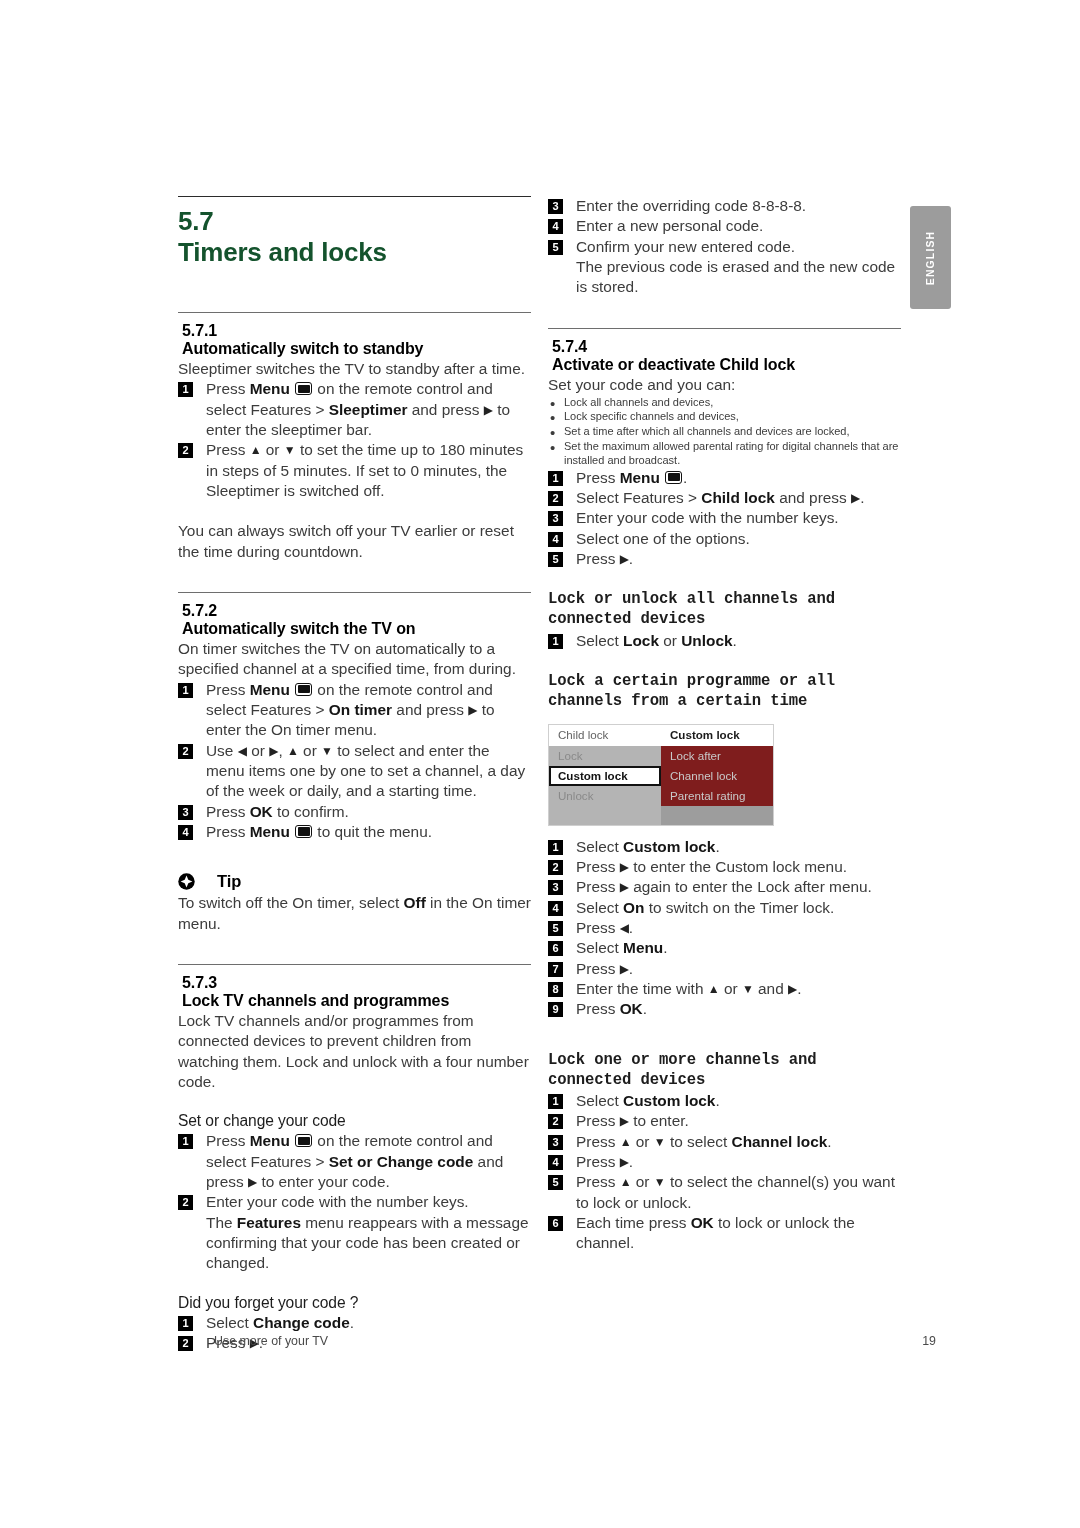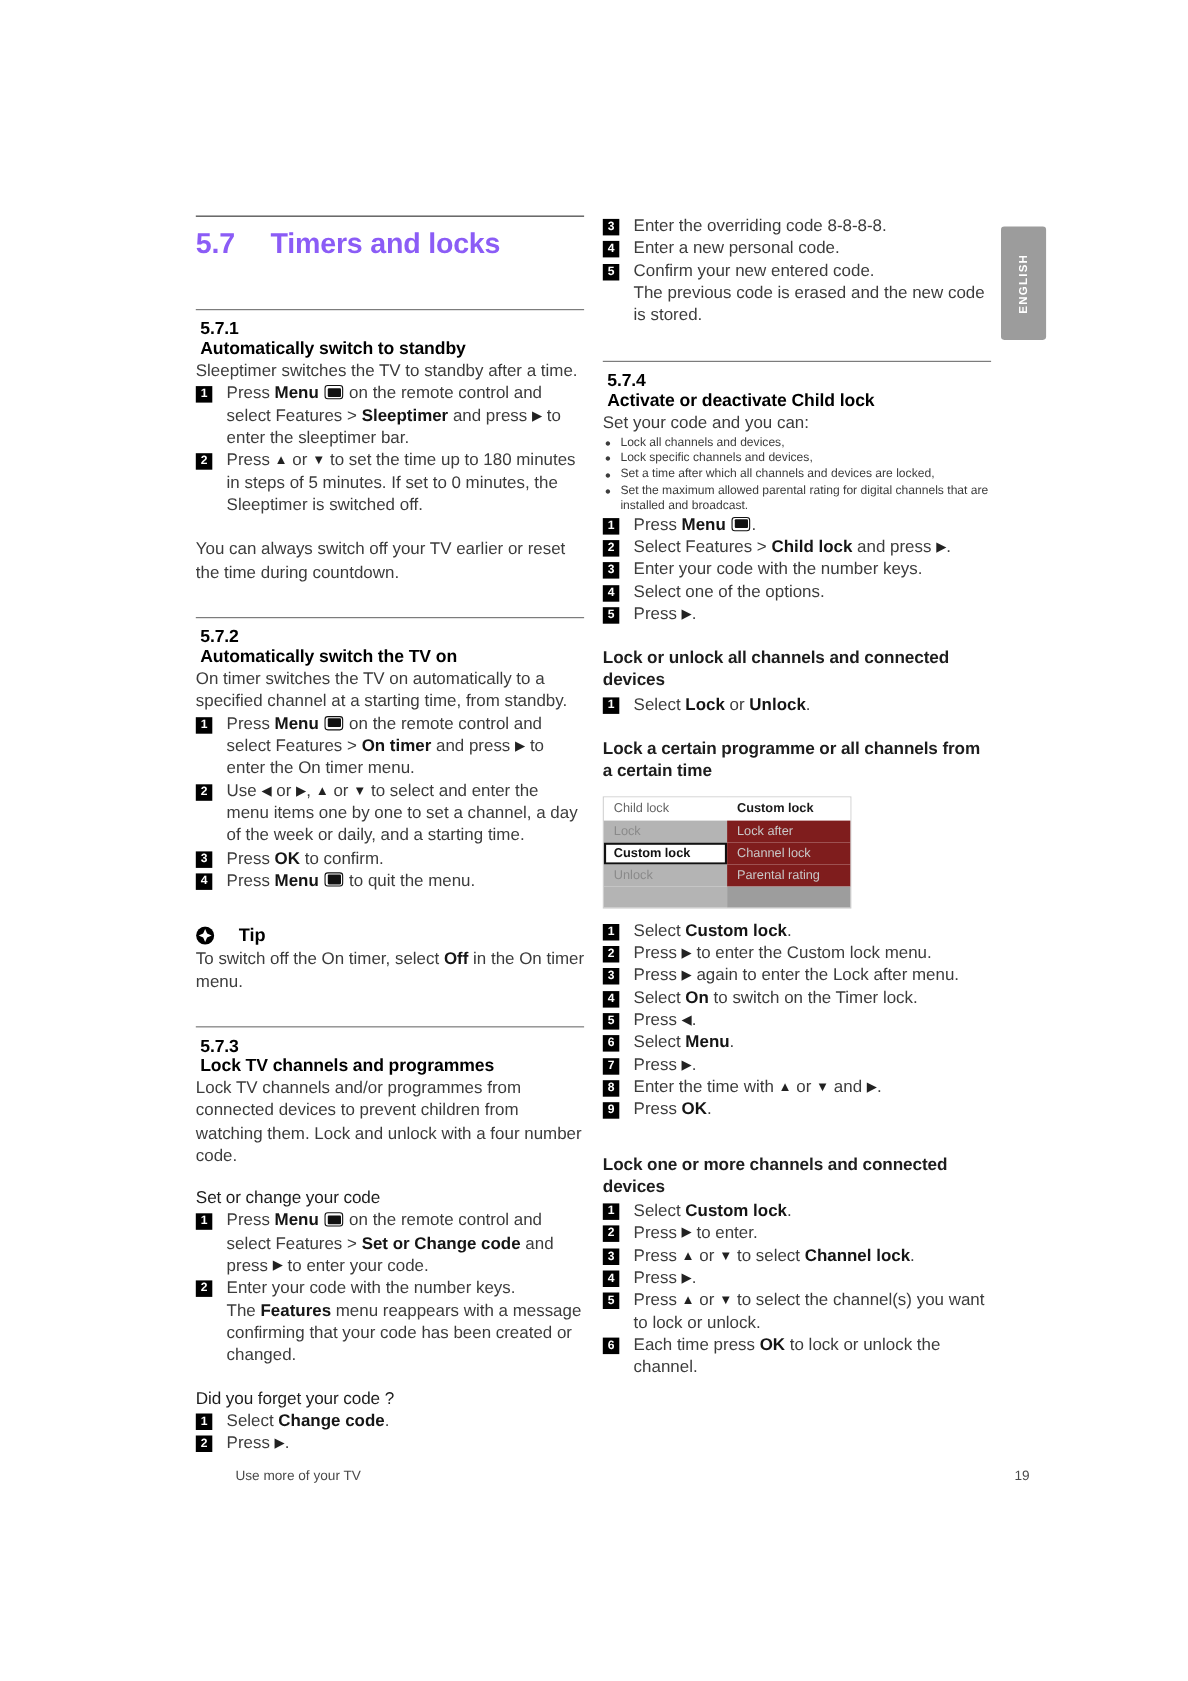--- a/index.html
+++ b/index.html
@@ -36,43 +36,45 @@
     height: 0;
   }
   .rule-thin {
     border-top: 1.1px solid #6e6e6e;
     margin: 0 0 9px 0;
     height: 0;
   }
   h1.sec {
     font-size: 26px;
     font-weight: bold;
-    color: #8b5cf6;
+    color: #14532d;
     margin: 0 0 14px 0;
     letter-spacing: -0.2px;
     display: flex;
+    flex-direction: column;
   }
   h1.sec .num { width: 68px; flex: none; }
   h2.sub {
     font-size: 16px;
     font-weight: bold;
     color: #000;
     margin: 0 0 1px 4px;
     display: flex;
     letter-spacing: -0.1px;
     flex-direction: column;
   }
   h2.sub .num { width: 62px; flex: none; }
   h3.mini {
     font-size: 15.6px;
     font-weight: bold;
     color: #1d1d1d;
     margin: 0 0 1px 0;
     letter-spacing: -0.1px;
     line-height: 1.3;
+    font-family: Liberation Mono, monospace;
   }
   h3.light {
     font-size: 15.6px;
     font-weight: normal;
     color: #1d1d1d;
     margin: 0 0 1px 0;
     letter-spacing: -0.1px;
   }
   p.body {
     font-size: 15.4px;
@@ -296,21 +298,21 @@
     <div class="gap-m"></div>
     <p class="body">You can always switch off your TV earlier or reset the time during countdown.</p>
 
     <div class="gap-l"></div>
     <div class="rule-thin"></div>
 
     <h2 class="sub">
       <span class="num">5.7.2</span>
       <span>Automatically switch the TV on</span>
     </h2>
-    <p class="body">On timer switches the TV on automatically to a specified channel at a starting time, from standby.</p>
+    <p class="body">On timer switches the TV on automatically to a specified channel at a specified time, from during.</p>
 
     <ol class="steps">
       <li>
         <span class="badge">1</span>
         Press <b>Menu</b> <span class="ico-menu"></span> on the remote control and
         select Features &gt; <b>On timer</b> and press <span class="ar ar-r"></span> to
         enter the On timer menu.
       </li>
       <li>
         <span class="badge">2</span>

